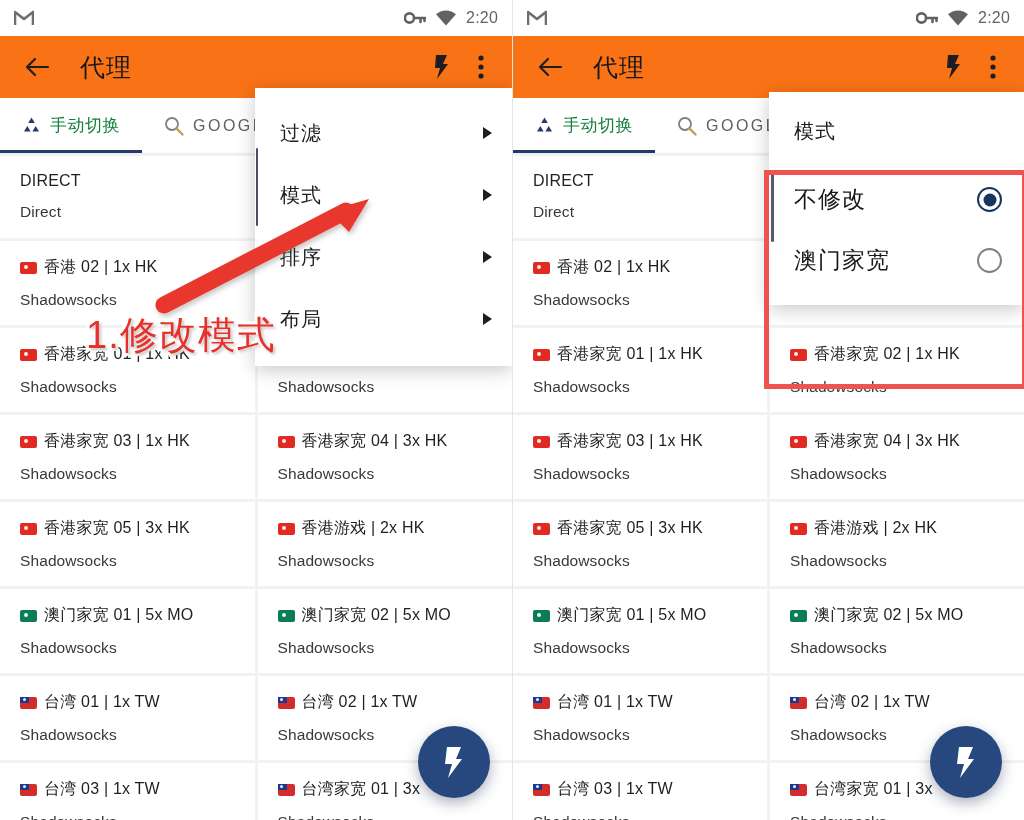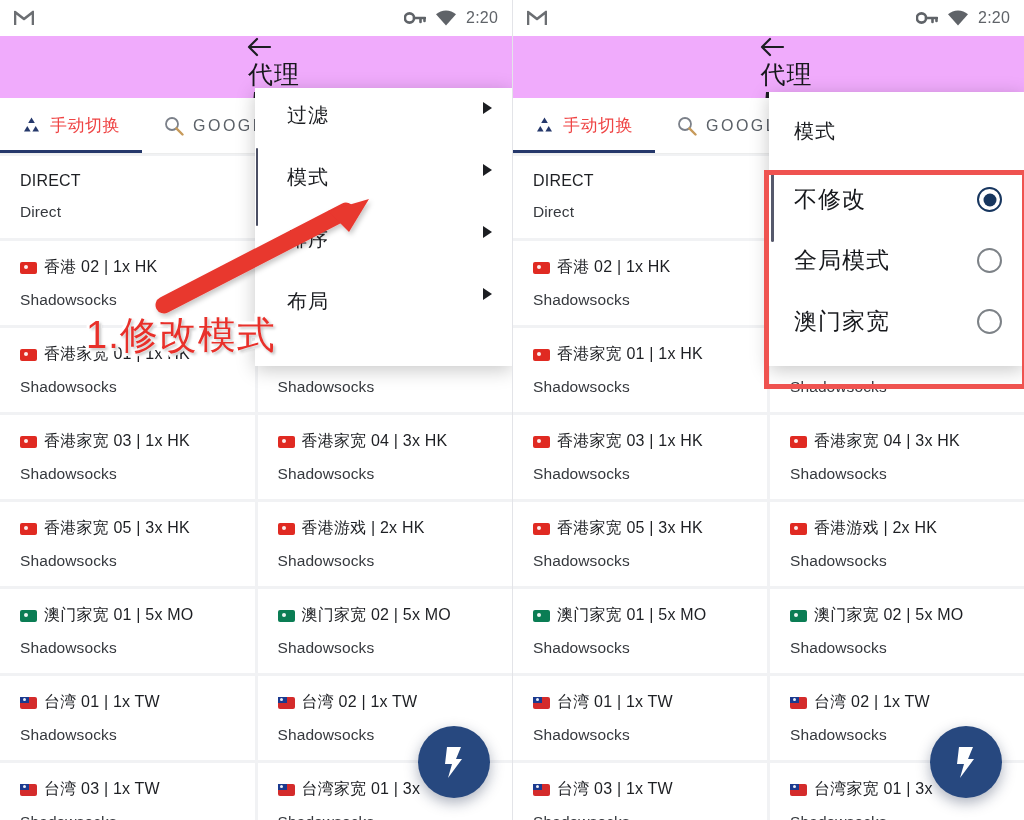--- a/index.html
+++ b/index.html
@@ -35,25 +35,24 @@
   .sb-right { margin-left: auto; display: flex; align-items: center; gap: 9px; }
   .sb-time {
     font-size: 16px; color: #5f6368; letter-spacing: .2px;
     font-family: "Liberation Sans", sans-serif;
   }
   .ico { display: inline-block; line-height: 0; }
 
   
   .appbar {
     height: 62px;
-    background: #f0abfc;
+    background: #f97316;
     display: flex;
     align-items: center;
     padding: 0 18px 0 24px;
-    flex-direction: column;
   }
   .appbar .title {
     font-size: 25px;
     color: #17181c;
     margin-left: 30px;
     letter-spacing: 1px;
   }
   .appbar .spacer { flex: 1; }
   .appbar .act { padding: 0 10px; cursor: default; }
   .appbar .act + .act { margin-left: 8px; }
@@ -71,21 +70,21 @@
     display: flex; align-items: center; gap: 9px;
     padding: 0 22px;
     position: relative;
   }
   .tab .tab-label {
     font-size: 17px;
     color: #5b6168;
     letter-spacing: .5px;
     white-space: nowrap;
   }
-  .tab.active .tab-label { color: #ef4444; font-weight: 500; }
+  .tab.active .tab-label { color: #15803d; font-weight: 500; }
   .tab.active::after {
     content: ""; position: absolute;
     left: 0; right: 0; bottom: 0; height: 3px;
     background: #25386b;
   }
   .tab.latin .tab-label { letter-spacing: 2.5px; font-size: 16px; }
 
   
   .grid {
     display: grid;
@@ -157,23 +156,22 @@
   }
   .menu-scroll {
     position: absolute;
     left: 1px; top: 60px;
     width: 2px; height: 78px;
     background: #4a4e63;
     border-radius: 2px;
   }
   .menu-item {
     height: 62px;
-    display: flex; align-items: flex-start;
+    display: flex; align-items: center;
     padding: 0 20px 0 25px;
-    margin-left: 7px;
   }
   .menu-item .mi-label {
     font-size: 20px; color: #1c1e22; letter-spacing: 1px;
   }
   .menu-item .caret {
     margin-left: auto;
     width: 0; height: 0;
     border-left: 9px solid #1c1e22;
     border-top: 6px solid transparent;
     border-bottom: 6px solid transparent;
@@ -661,24 +659,20 @@
   </div>
 
   <div class="dialog">
     <div class="dialog-title">模式</div>
     <div class="dlg-scroll"></div>
     <div class="opt">
       <span class="o-label">不修改</span>
       <span class="radio on"></span>
     </div>
     <div class="opt">
-      <span class="o-label">全局模式</span>
-      <span class="radio"></span>
-    </div>
-    <div class="opt">
       <span class="o-label">澳门家宽</span>
       <span class="radio"></span>
     </div>
   </div>
 
   <div class="redbox"></div>
 
 </div>
 
 </body></html>

